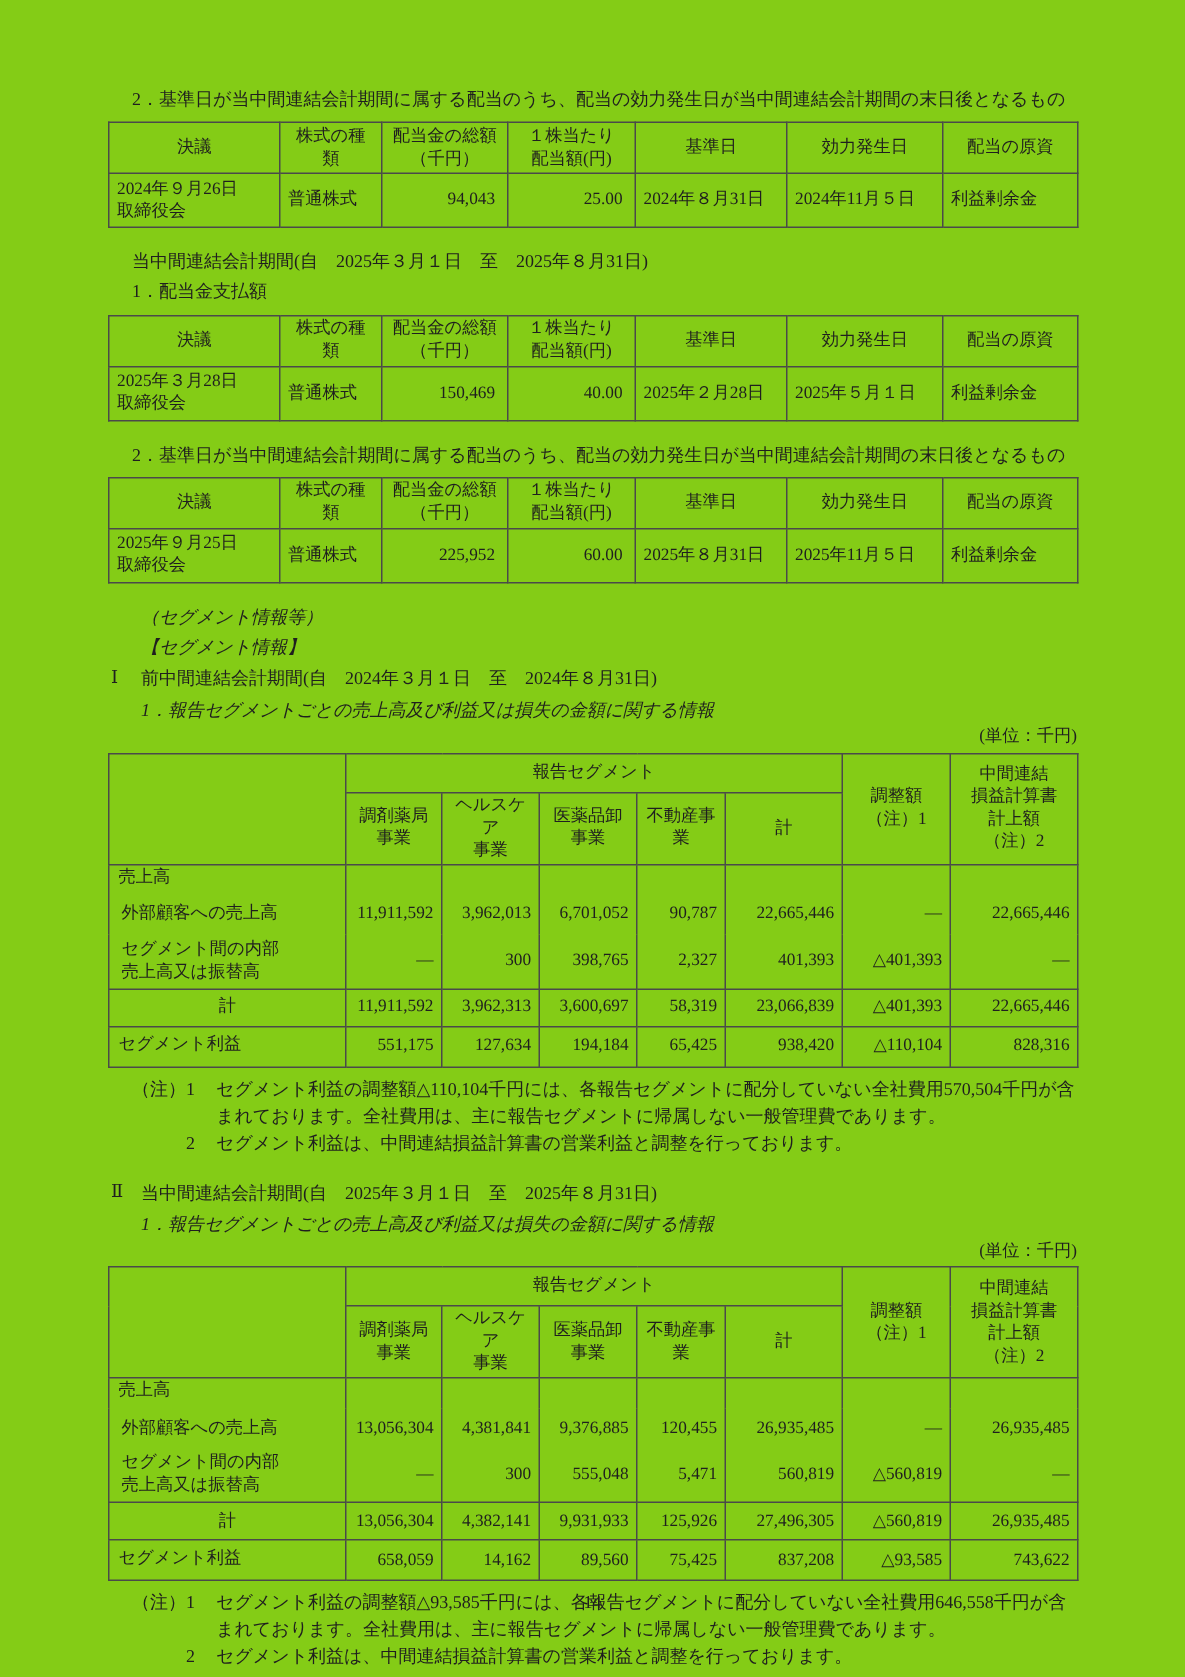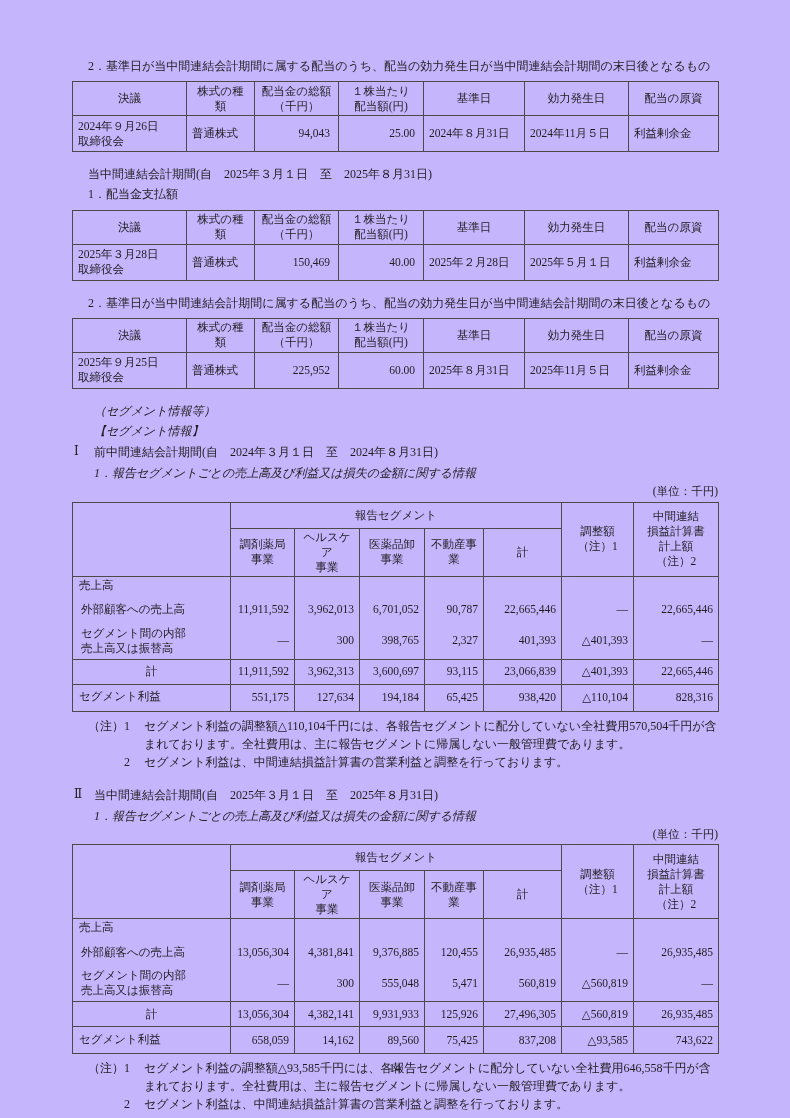--- a/index.html
+++ b/index.html
@@ -1,21 +1,21 @@
 <!DOCTYPE html>
 <html lang="ja"><head>
 <meta charset="utf-8">
 <style>
   html,body { margin:0; padding:0; }
   body { background:#888; }
   .page {
     position:relative;
     width:790px; height:1118px;
     margin:0 auto;
-    background:#c4b5fd;
+    background:#84cc16;
     color:#1f1f1f;
     font-family:"Liberation Serif","DejaVu Serif",serif;
     font-size:12px;
     overflow:hidden;
   }
   .content { position:absolute; left:72px; top:0; width:646px; }
 
   .h-indent1 { padding-left:16px; }
   .h-indent2 { padding-left:22px;font-style:italic; }
   p { margin:0; line-height:1.35; }
@@ -264,21 +264,21 @@
           <td class="num">2,327</td>
           <td class="num">401,393</td>
           <td class="num">△401,393</td>
           <td class="num">―</td>
         </tr>
         <tr class="r-sum">
           <td class="rl-center">計</td>
           <td class="num">11,911,592</td>
           <td class="num">3,962,313</td>
           <td class="num">3,600,697</td>
-          <td class="num">93,115</td>
+          <td class="num">58,319</td>
           <td class="num">23,066,839</td>
           <td class="num">△401,393</td>
           <td class="num">22,665,446</td>
         </tr>
         <tr class="r-profit">
           <td class="rl">セグメント利益</td>
           <td class="num">551,175</td>
           <td class="num">127,634</td>
           <td class="num">194,184</td>
           <td class="num">65,425</td>

